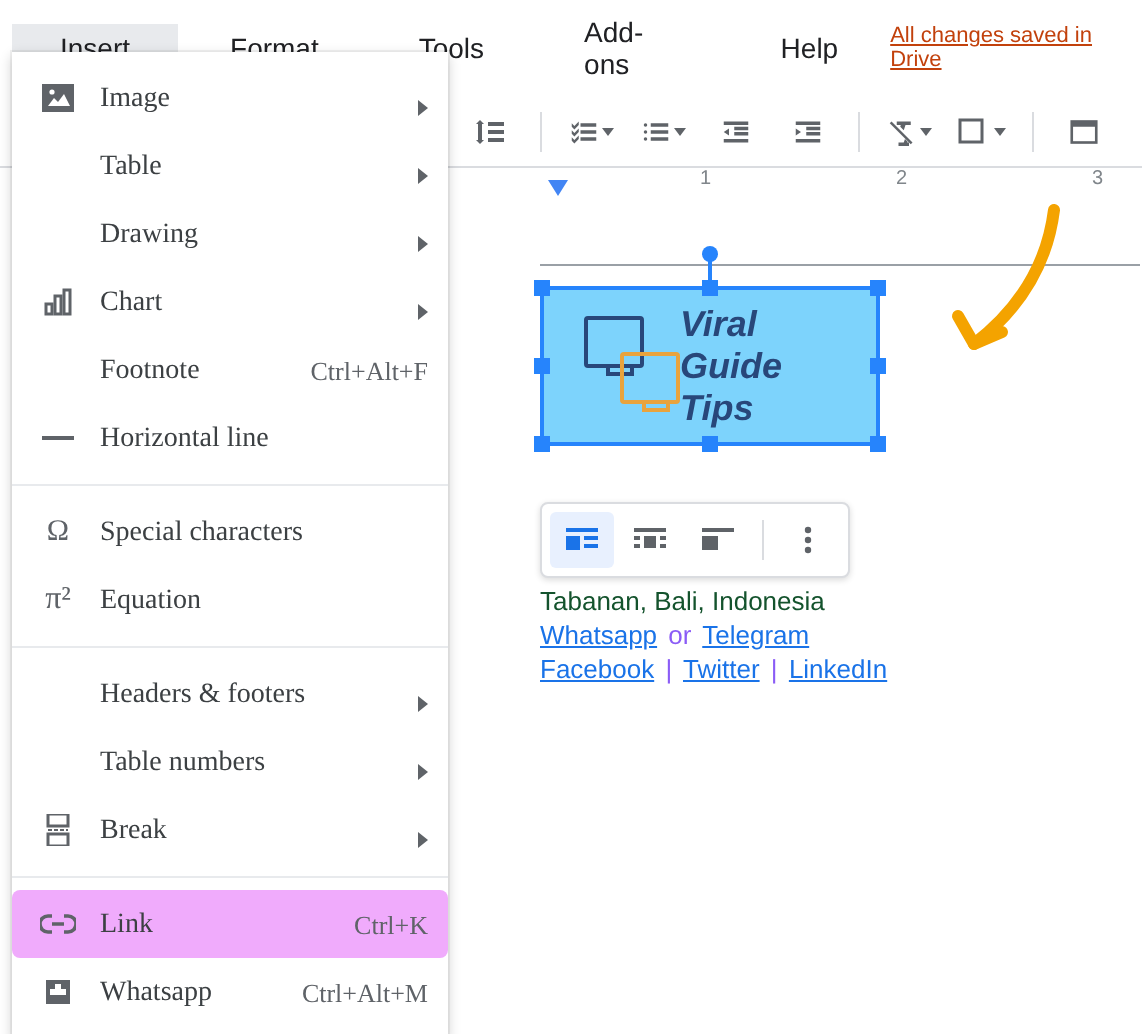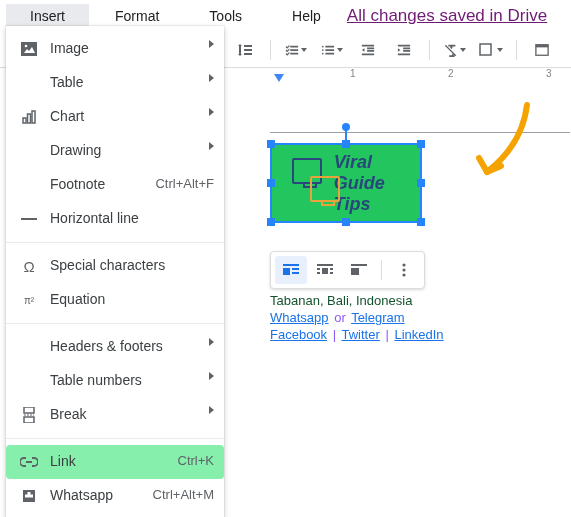--- a/index.html
+++ b/index.html
@@ -22,22 +22,22 @@
     border-bottom: 0 solid transparent;
   }
   .menubar .menu {
     padding: 4px 24px;
     cursor: pointer;
     color: #202124;
     font-size: 14px;
   }
   .menubar .menu.active { background: #e8eaed; }
   .save-status {
-    color: #701a75;
-    font-size: 17px;
+    color: #c2410c;
+    font-size: 11px;
     text-decoration: underline;
   }
   
   .toolbar {
     display: flex;
     align-items: center;
     padding: 4px 8px 4px 230px;
     gap: 6px;
     border-bottom: 1px solid #dadce0;
     color: #5f6368;
@@ -88,44 +88,45 @@
     left: 6px;
     top: 26px;
     width: 218px;
     background: #fff;
     box-shadow: 0 2px 6px rgba(0,0,0,0.2), 0 0 0 1px rgba(0,0,0,0.05);
     padding: 6px 0;
     z-index: 50;
   }
   .menuitem {
     display: flex;
-    align-items: flex-start;
+    align-items: flex-end;
     padding: 8px 10px 8px 12px;
     cursor: pointer;
     color: #3c4043;
     font-size: 14px;
+    font-family: Liberation Serif, serif;
   }
   .menuitem .mi-icon {
     width: 22px; height: 18px; display:flex; align-items:center; justify-content:center;
     color: #5f6368;
   }
   .menuitem .mi-label { flex: 1; margin-left: 10px; }
   .menuitem .mi-shortcut { color: #5f6368; font-size: 13px; }
   .menuitem .mi-arrow {
     width: 0; height: 0;
     border-top: 4px solid transparent;
     border-bottom: 4px solid transparent;
     border-left: 5px solid #5f6368;
   }
   .menusep {
     height: 1px; background: #e8eaed; margin: 6px 0;
   }
   .menuitem.highlight {
     position: relative;
-    background: #86efac;
+    background: #f0abfc;
     border-radius: 4px;
   }
   
   .page {
     position: absolute;
     left: 230px;
     right: 0;
     top: 54px;
     bottom: 0;
     padding-top: 30px;
@@ -134,24 +135,24 @@
     position: relative;
     margin: 30px 0 0 40px;
     width: 300px;
   }
   .hr-top {
     border-top: 1px solid #9aa0a6;
     margin: 48px 0 10px 0;
   }
   .selected-img {
     position: relative;
-    width: 152px;
+    width: 170px;
     height: 80px;
     border: 2px solid #2684fc;
-    background: #22c55e;
+    background: #7dd3fc;
     display: flex;
     align-items: center;
     justify-content: center;
     gap: 6px;
     padding: 20px;
   }
   .sel-handle {
     position: absolute;
     width: 8px; height: 8px; background: #2684fc;
   }
@@ -212,20 +213,21 @@
   .below-links a{ color:#1a73e8; text-decoration:underline; cursor:pointer;}
   .below-links .sep{ color:#8b5cf6; margin:0 2px;}
 </style>
 </head>
 <body>
 
 <div class="menubar">
   <div class="menu active">Insert</div>
   <div class="menu">Format</div>
   <div class="menu">Tools</div>
+  <div class="menu">Add-ons</div>
   <div class="menu">Help</div>
   <div class="save-status">All changes saved in Drive</div>
 </div>
 
 <div class="toolbar">
   <div class="tbtn">
     <svg width="16" height="16" viewBox="0 0 16 16">
         <path fill="#5f6368" d="M3 2l-2 2h1v8H1l2 2 2-2H4V4h1L3 2zM7 3h8v2H7V3zm0 4h8v2H7V7zm0 4h8v2H7v-2z"></path>
       </svg>
   </div>
@@ -293,56 +295,56 @@
       </span>
     <span class="mi-label">Image</span>
     <span class="mi-arrow"></span>
   </div>
   <div class="menuitem">
     <span class="mi-icon"></span>
     <span class="mi-label">Table</span>
     <span class="mi-arrow"></span>
   </div>
   <div class="menuitem">
+    <span class="mi-icon"></span>
+    <span class="mi-label">Drawing</span>
+    <span class="mi-arrow"></span>
+  </div>
+  <div class="menuitem">
     <span class="mi-icon">
         <svg width="14" height="14" viewBox="0 0 14 14">
           <rect x="1" y="8" width="3" height="5" fill="none" stroke="#5f6368" stroke-width="1.5"></rect>
           <rect x="5.5" y="4" width="3" height="9" fill="none" stroke="#5f6368" stroke-width="1.5"></rect>
           <rect x="10" y="1" width="3" height="12" fill="none" stroke="#5f6368" stroke-width="1.5"></rect>
         </svg>
       </span>
     <span class="mi-label">Chart</span>
     <span class="mi-arrow"></span>
   </div>
   <div class="menuitem">
     <span class="mi-icon"></span>
-    <span class="mi-label">Drawing</span>
-    <span class="mi-arrow"></span>
-  </div>
-  <div class="menuitem">
-    <span class="mi-icon"></span>
     <span class="mi-label">Footnote</span>
     <span class="mi-shortcut">Ctrl+Alt+F</span>
   </div>
   <div class="menuitem">
     <span class="mi-icon">
         <svg width="16" height="4">
           <rect y="1" width="16" height="2" fill="#5f6368"></rect>
         </svg>
       </span>
     <span class="mi-label">Horizontal line</span>
   </div>
   <div class="menusep"></div>
 
   <div class="menuitem">
     <span class="mi-icon" style="font-size:15px;">Ω</span>
     <span class="mi-label">Special characters</span>
   </div>
   <div class="menuitem">
-    <span class="mi-icon" style="font-size:10px;">π²</span>
+    <span class="mi-icon" style="font-size:16px;">π²</span>
     <span class="mi-label">Equation</span>
   </div>
   <div class="menusep"></div>
 
   <div class="menuitem">
     <span class="mi-icon"></span>
     <span class="mi-label">Headers &amp; footers</span>
     <span class="mi-arrow"></span>
   </div>
   <div class="menuitem">

